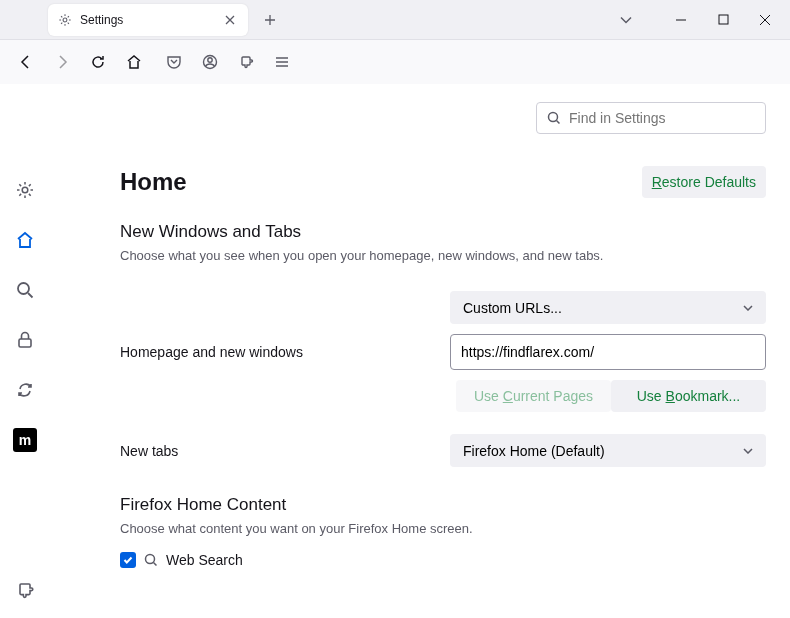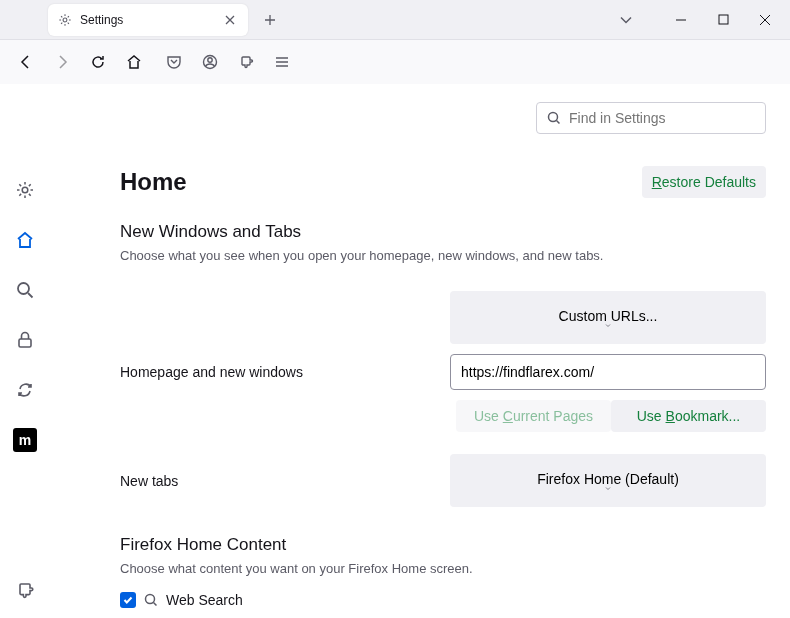--- a/index.html
+++ b/index.html
@@ -42,21 +42,21 @@
 .h1 { font-size: 24px; font-weight: 700; color: #15141a; }
 .btn { height: 32px; padding: 0 10px; background: #f0f0f4; border: none; border-radius: 4px; font-size: 14px; cursor: pointer; color: #15803d; }
 .btn.disabled { opacity: 0.5; }
 
 .h2 { font-size: 17px; font-weight: 400; color: #15141a; margin-bottom: 6px; }
 .desc { font-size: 13px; color: #5b5b66; margin-bottom: 28px; }
 
 .form-row { display: flex; align-items: center; margin-bottom: 10px; }
 .form-label { font-size: 14px; color: #15141a; width: 330px; }
 .form-control { flex: 1; }
-.select { height: 53px; border: 1px solid transparent; background: #f0f0f4; border-radius: 4px; padding: 16px 12px; font-size: 14px; display: flex; align-items: center; justify-content: space-between; cursor: pointer; flex-direction: column; }
+.select { height: 33px; border: 1px solid transparent; background: #f0f0f4; border-radius: 4px; padding: 0 12px; font-size: 14px; display: flex; align-items: center; justify-content: space-between; cursor: pointer; }
 .text-input { width: 100%; height: 36px; border: 1px solid #8f8f9d; border-radius: 4px; padding: 0 10px; font-size: 14px; outline: none; }
 .btn-row { display: flex; justify-content: flex-end; margin-top: 10px; margin-bottom: 22px; }
 .btn-row .btn { width: 155px; }
 
 .section2 { margin-top: 28px; }
 .check-row { display: flex; align-items: center; gap: 8px; margin-top: 16px; }
 .checkbox { width: 16px; height: 16px; background: #0060df; border-radius: 3px; display: flex; align-items: center; justify-content: center; }
 .check-label { font-size: 14px; color: #15141a; }
 
 .underline-letter { text-decoration: underline; }

